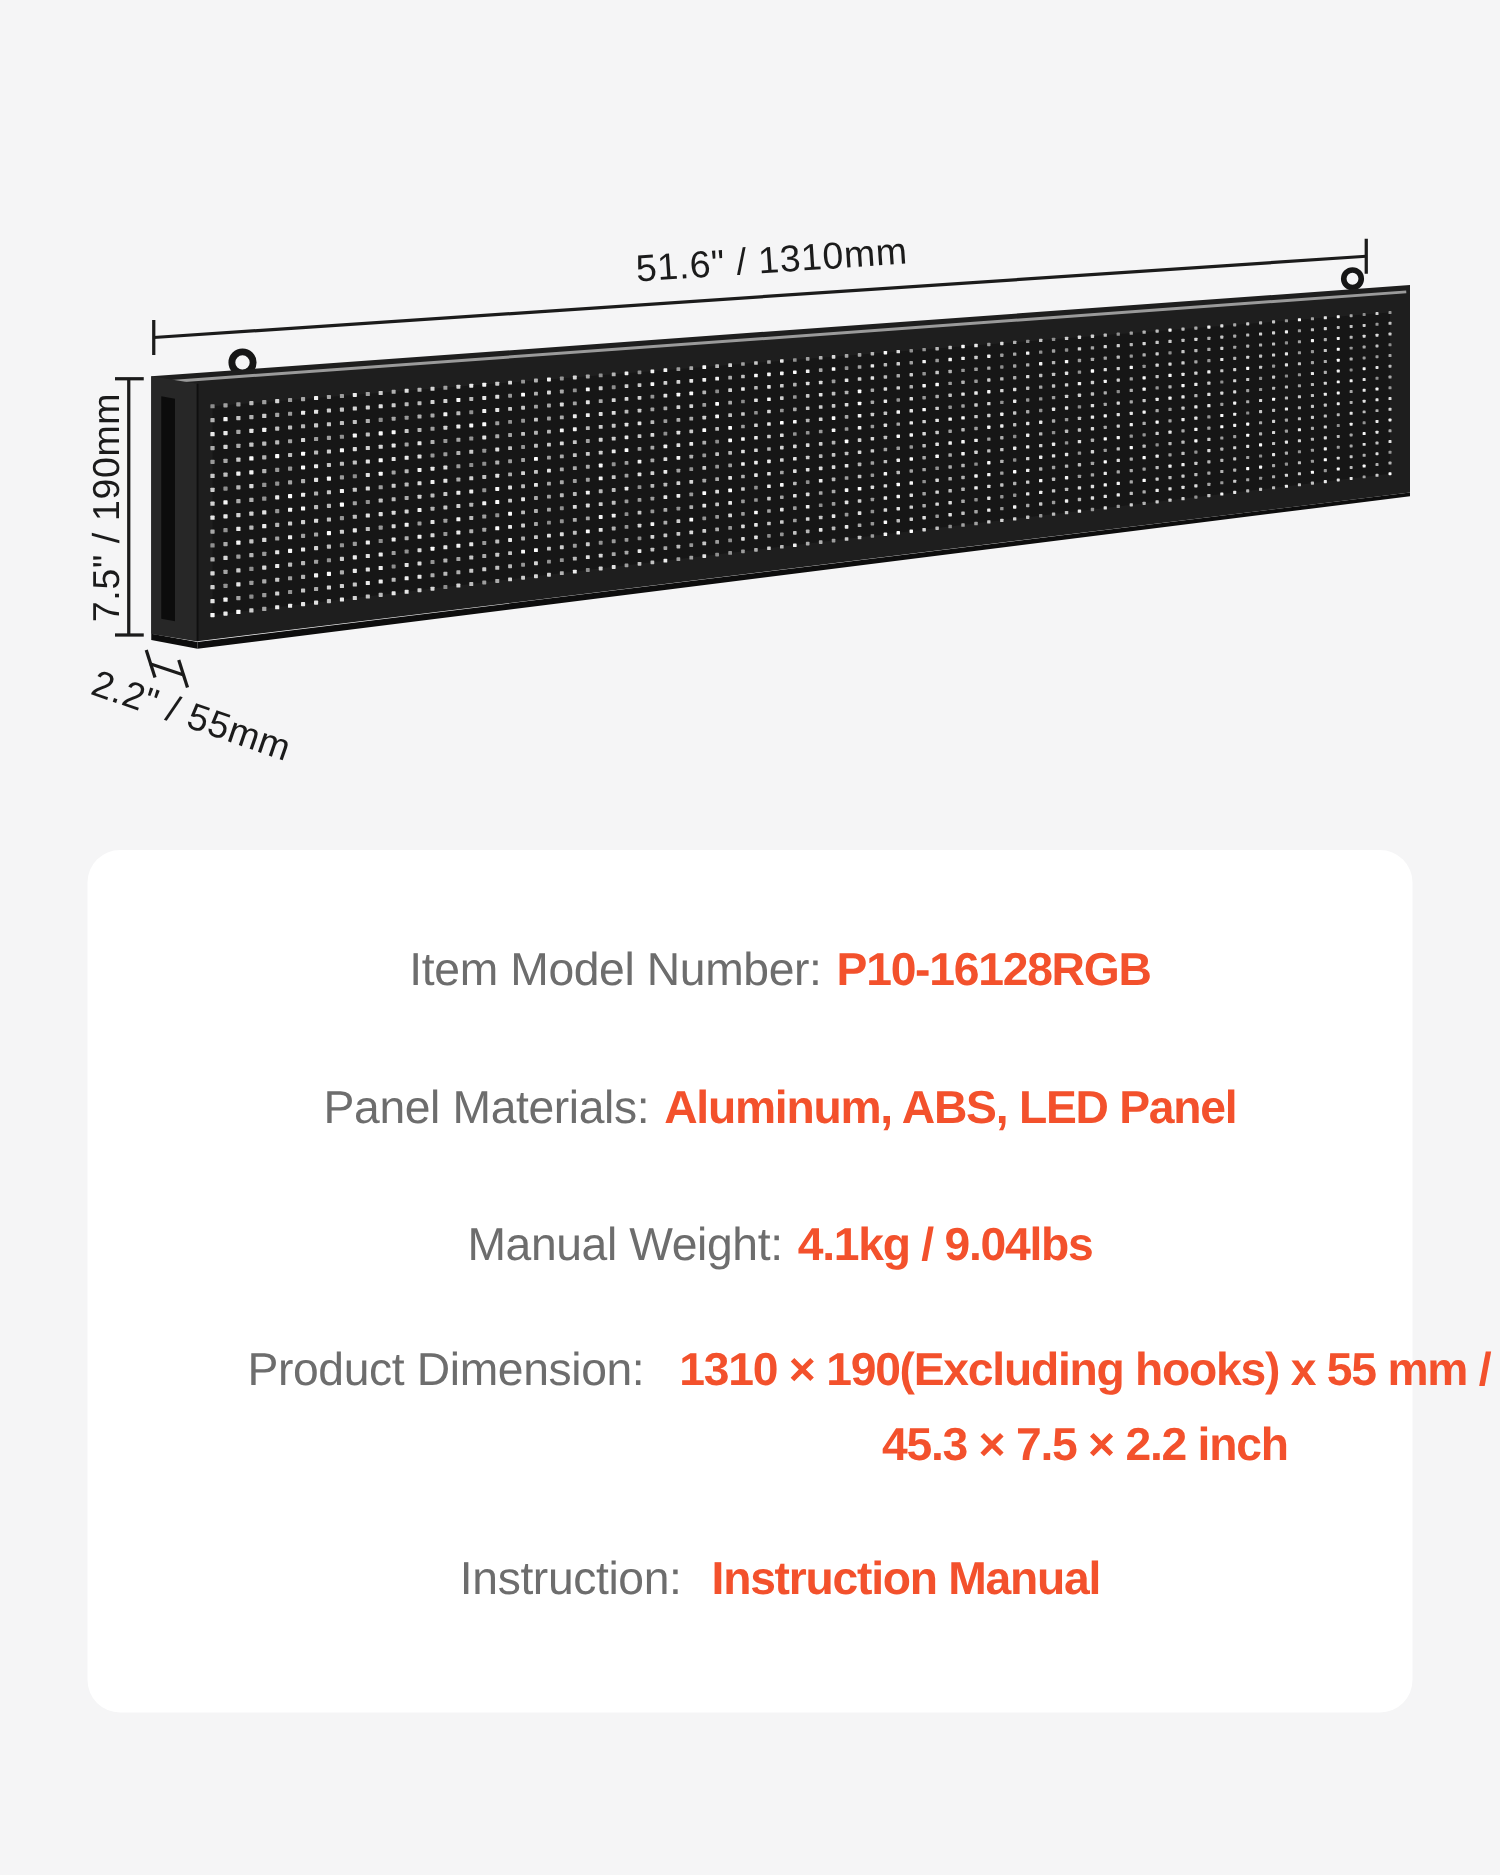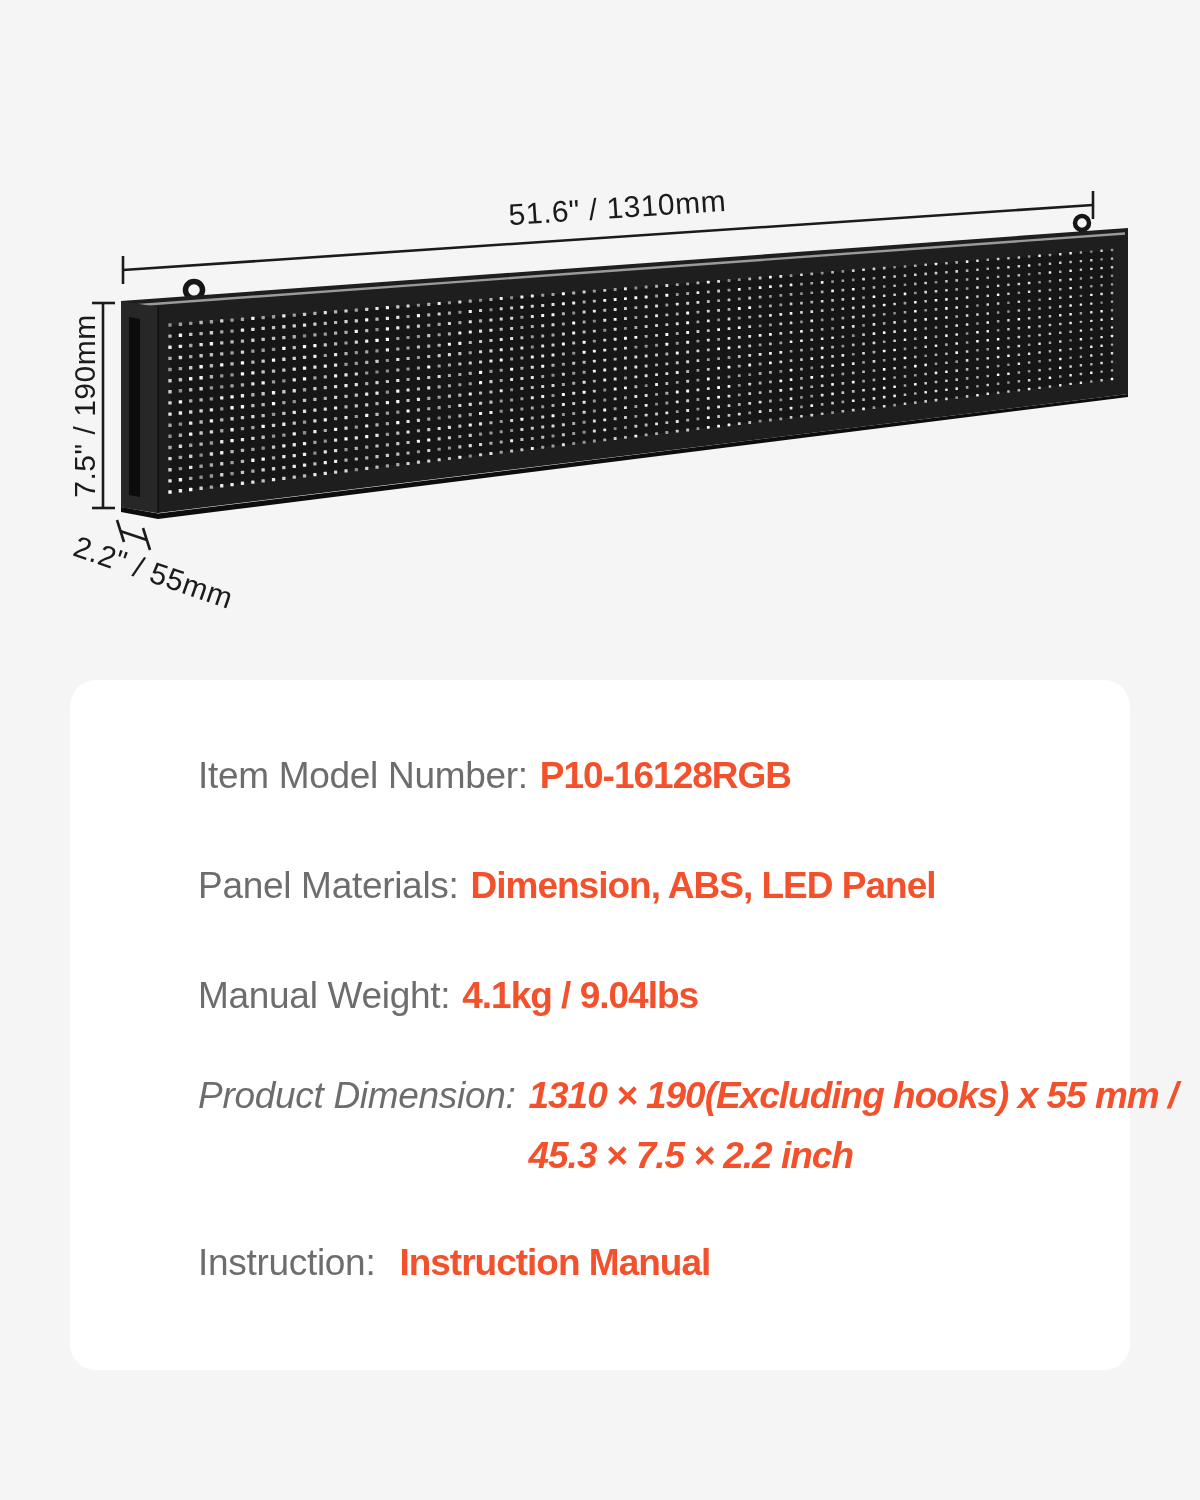--- a/index.html
+++ b/index.html
@@ -12,31 +12,31 @@
   }
   .figure{position:absolute;left:0;top:0;}
   .dim line{stroke:#1b1b1b;stroke-width:2.6;stroke-linecap:butt;}
   .dim text{
     fill:#1b1b1b;font-size:30px;font-weight:500;letter-spacing:0.5px;
     font-family:"Liberation Sans","DejaVu Sans",sans-serif;
   }
   .card{
     position:absolute;left:70px;top:680px;
     width:1060px;height:690px;
-    background:#ffffff;border-radius:26px;
+    background:#ffffff;border-radius:26px;text-align:center;
   }
   .spec-row{
     position:absolute;left:128px;right:80px;
     font-size:37px;line-height:44px;white-space:nowrap;
   }
   .spec-row .lbl{color:#6d6d6d;letter-spacing:-0.3px;}
   .spec-row .val{color:#f3512c;font-weight:bold;letter-spacing:-1px;margin-left:12px;}
-  .row-dimension{line-height:60px;font-style:italic;}
+  .row-dimension{line-height:60px;}
   .row-dimension .val-block{display:inline-block;vertical-align:top;margin-left:12px;}
-  .row-dimension .val-block .val{display:block;line-height:60px;margin-left:1px;}
+  .row-dimension .val-block .val{display:block;line-height:60px;margin-left:16px;}
   .row-accessories .val{margin-left:24px;}
 </style>
 </head>
 <body>
 
 <div class="page">
 
   <svg class="figure" width="1200" height="660" viewBox="0 0 1200 660">
 
     <g class="dim">
@@ -1554,21 +1554,21 @@
     </g>
   </svg>
 
   <div class="card">
 
     <div class="spec-row" style="top:74px">
       <span class="lbl">Item Model Number:</span><span class="val">P10-16128RGB</span>
     </div>
 
     <div class="spec-row" style="top:184px">
-      <span class="lbl">Panel Materials:</span><span class="val">Dimension, ABS, LED Panel</span>
+      <span class="lbl">Panel Materials:</span><span class="val">Aluminum, ABS, LED Panel</span>
     </div>
 
     <div class="spec-row" style="top:294px">
       <span class="lbl">Manual Weight:</span><span class="val">4.1kg / 9.04lbs</span>
     </div>
 
     <div class="spec-row row-dimension" style="top:386px">
       <span class="lbl">Product Dimension:</span><span class="val-block"><span class="val">1310 × 190(Excluding hooks) x 55 mm /</span><span class="val">45.3 × 7.5 × 2.2 inch</span></span>
     </div>
 

